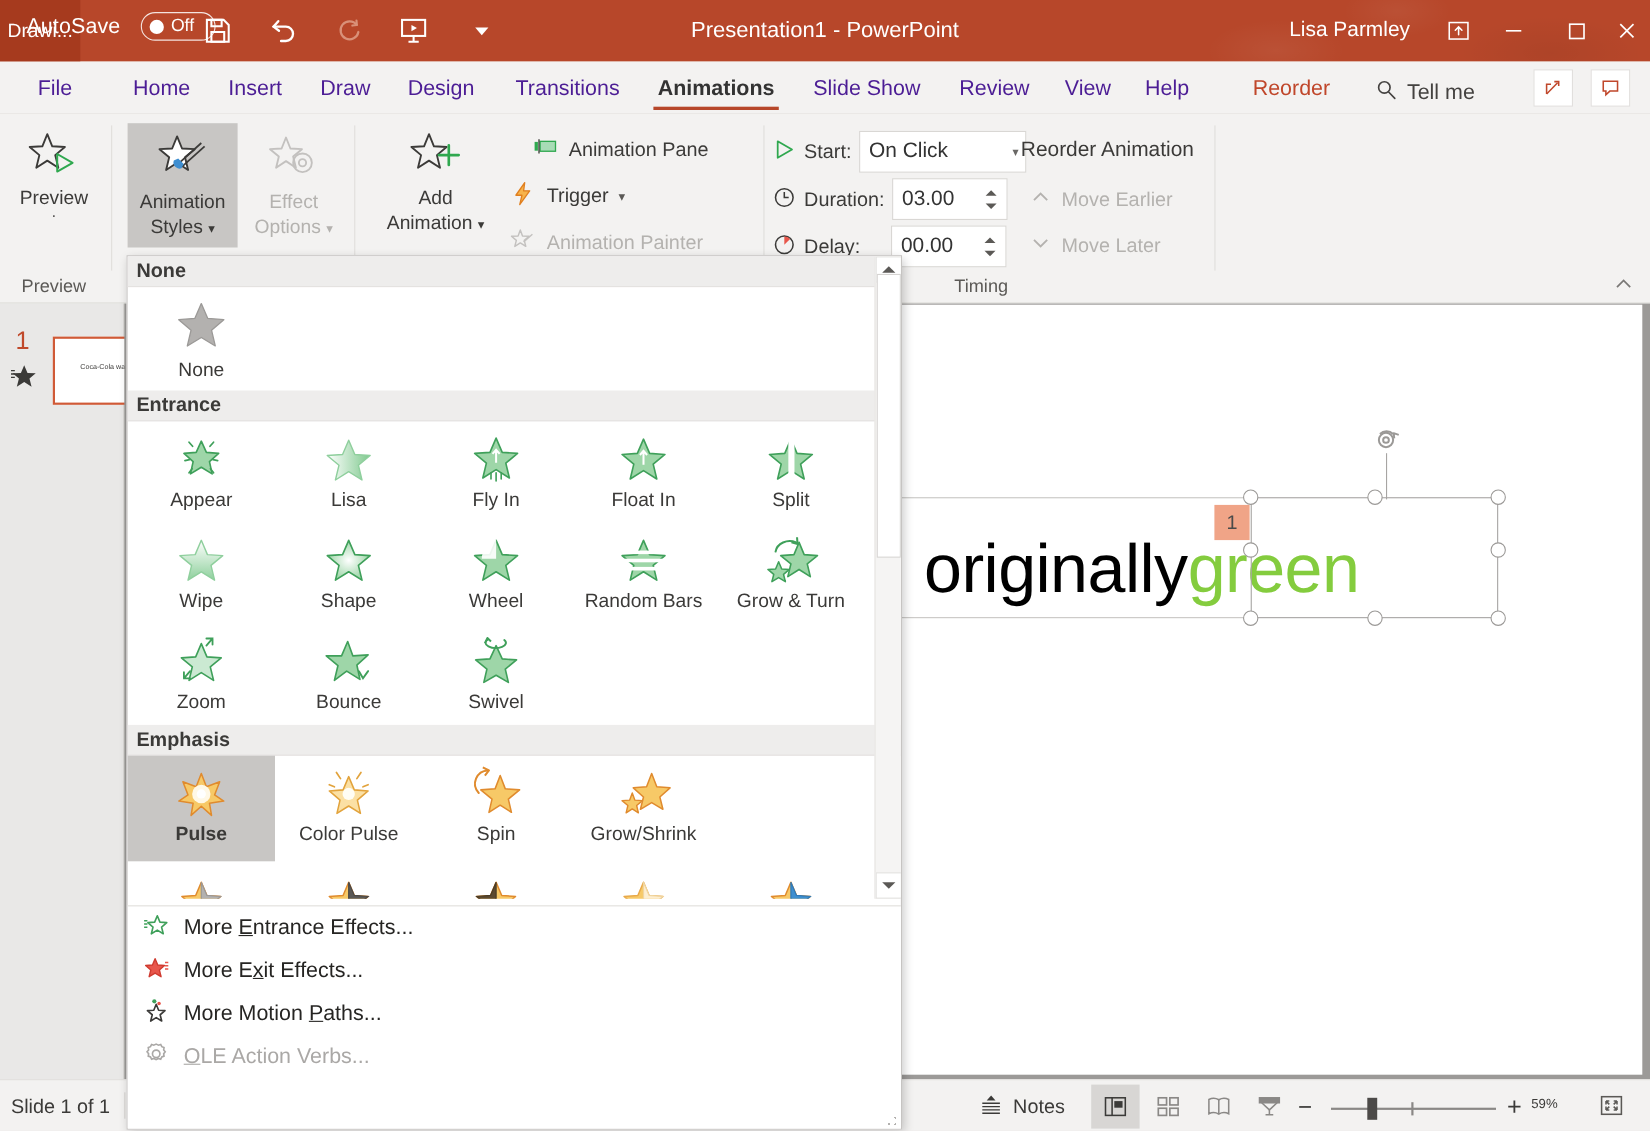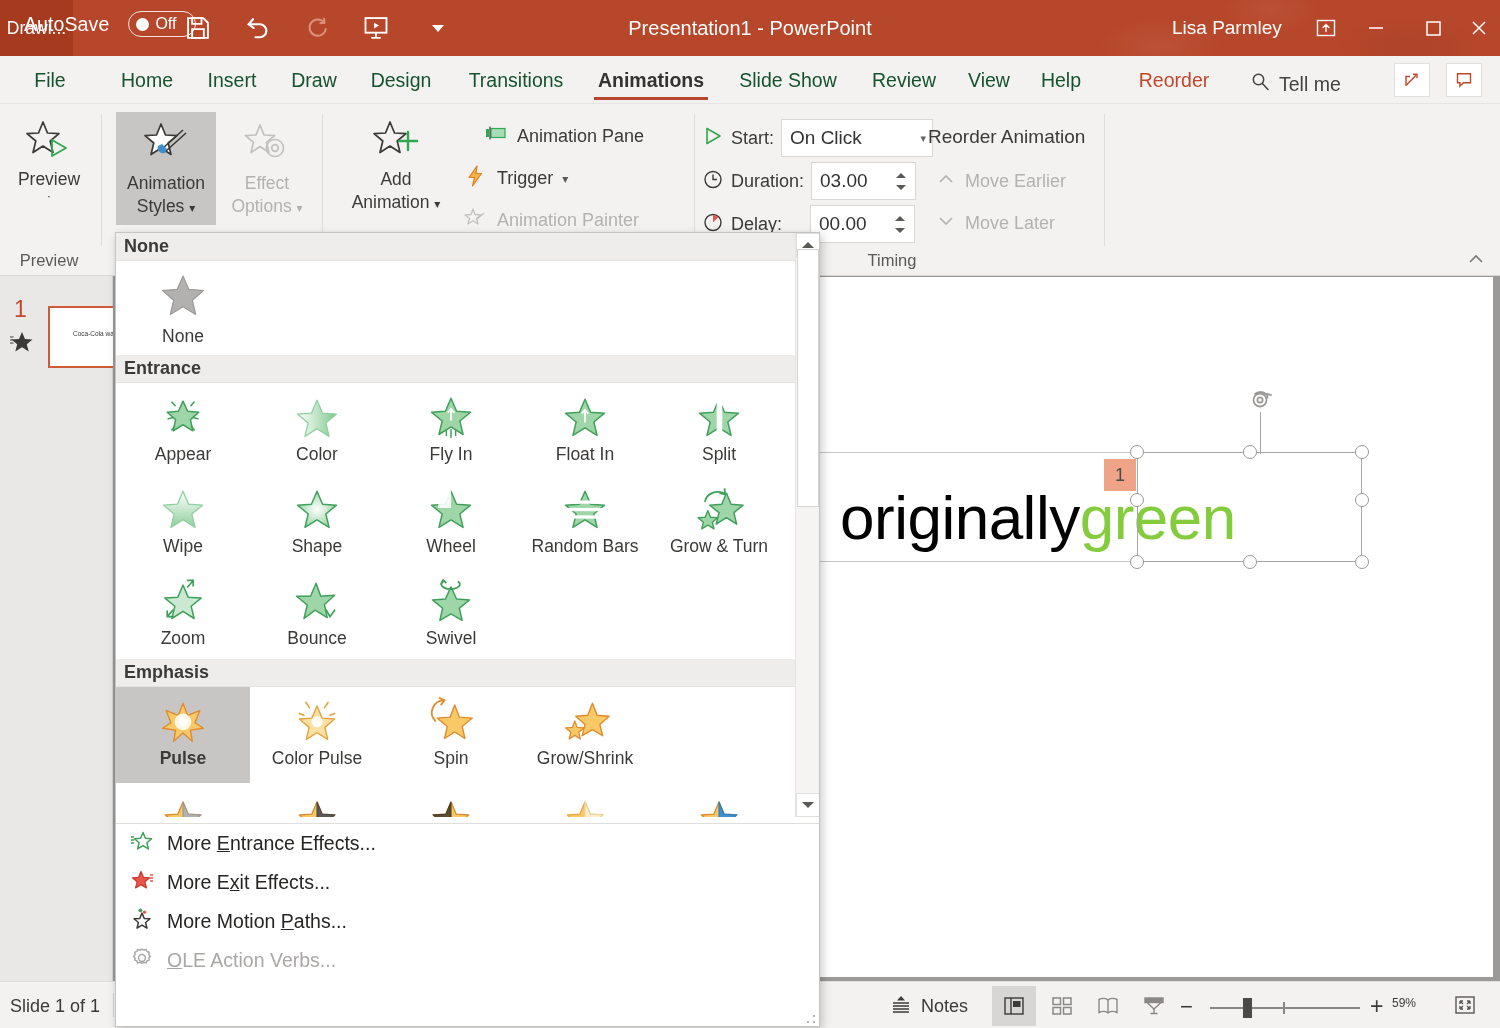--- a/index.html
+++ b/index.html
@@ -58,21 +58,21 @@
     pointer-events:none;
   }
 
   
   #tabstrip{
     position:absolute; left:0; top:56px; width:1500px; height:48px;
     background:#f3f2f1; border-bottom:1px solid #e6e4e2;
   }
   .tab{
     position:absolute; top:0; height:48px; display:flex; align-items:center; justify-content:center;
-    font-size:19.5px; color:#14532d; padding:0 4px;
+    font-size:19.5px; color:#4c1d95; padding:0 4px;
   }
   .tab.active{ color:#333; font-weight:600; }
   .tab.active::after{
     content:""; position:absolute; left:6px; right:6px; bottom:4px; height:3.5px; background:#b7472a;
   }
   .tab.format{ color:#c0472b; }
   #tellme{
     position:absolute; top:0; left:1250px; height:56px; display:flex; align-items:center; gap:8px;
     font-size:19.5px; color:#444240;
   }
@@ -625,21 +625,21 @@
       <div class="gal-cell">
         <svg width="52" height="52" viewBox="0 0 56 56">
           <defs>
               <linearGradient id="gfade" x1="0" y1="0" x2="1" y2="0">
             <stop offset="0" stop-color="#ffffff"></stop>
                 <stop offset="1" stop-color="#7fc98e"></stop>
               </linearGradient>
             </defs>
           <path d="M28 12 L34 26 L49 27 L37.5 36.5 L41 51 L28 42.8 L15 51 L18.5 36.5 L7 27 L22 26 Z" fill="url(#gfade)" stroke="#8fcf9d" stroke-width="1.4" stroke-linejoin="round"></path>
         </svg>
-        <span class="cap">Color</span>
+        <span class="cap">Lisa</span>
       </div>
       <div class="gal-cell">
         <svg width="52" height="52" viewBox="0 0 56 56">
           <path d="M28 10 L34 24 L49 25 L37.5 34.5 L41 49 L28 40.8 L15 49 L18.5 34.5 L7 25 L22 24 Z" fill="#9ed6a8" stroke="#3fa05a" stroke-width="1.6" stroke-linejoin="round"></path>
           <path d="M28 34 V22 M24.5 25.5 L28 21.5 L31.5 25.5" fill="none" stroke="#fff" stroke-width="2"></path>
           <path d="M23 44 V50 M28 44 V52 M33 44 V50" stroke="#3fa05a" stroke-width="1.6" stroke-linecap="round"></path>
         </svg>
         <span class="cap">Fly In</span>
       </div>
       <div class="gal-cell">

